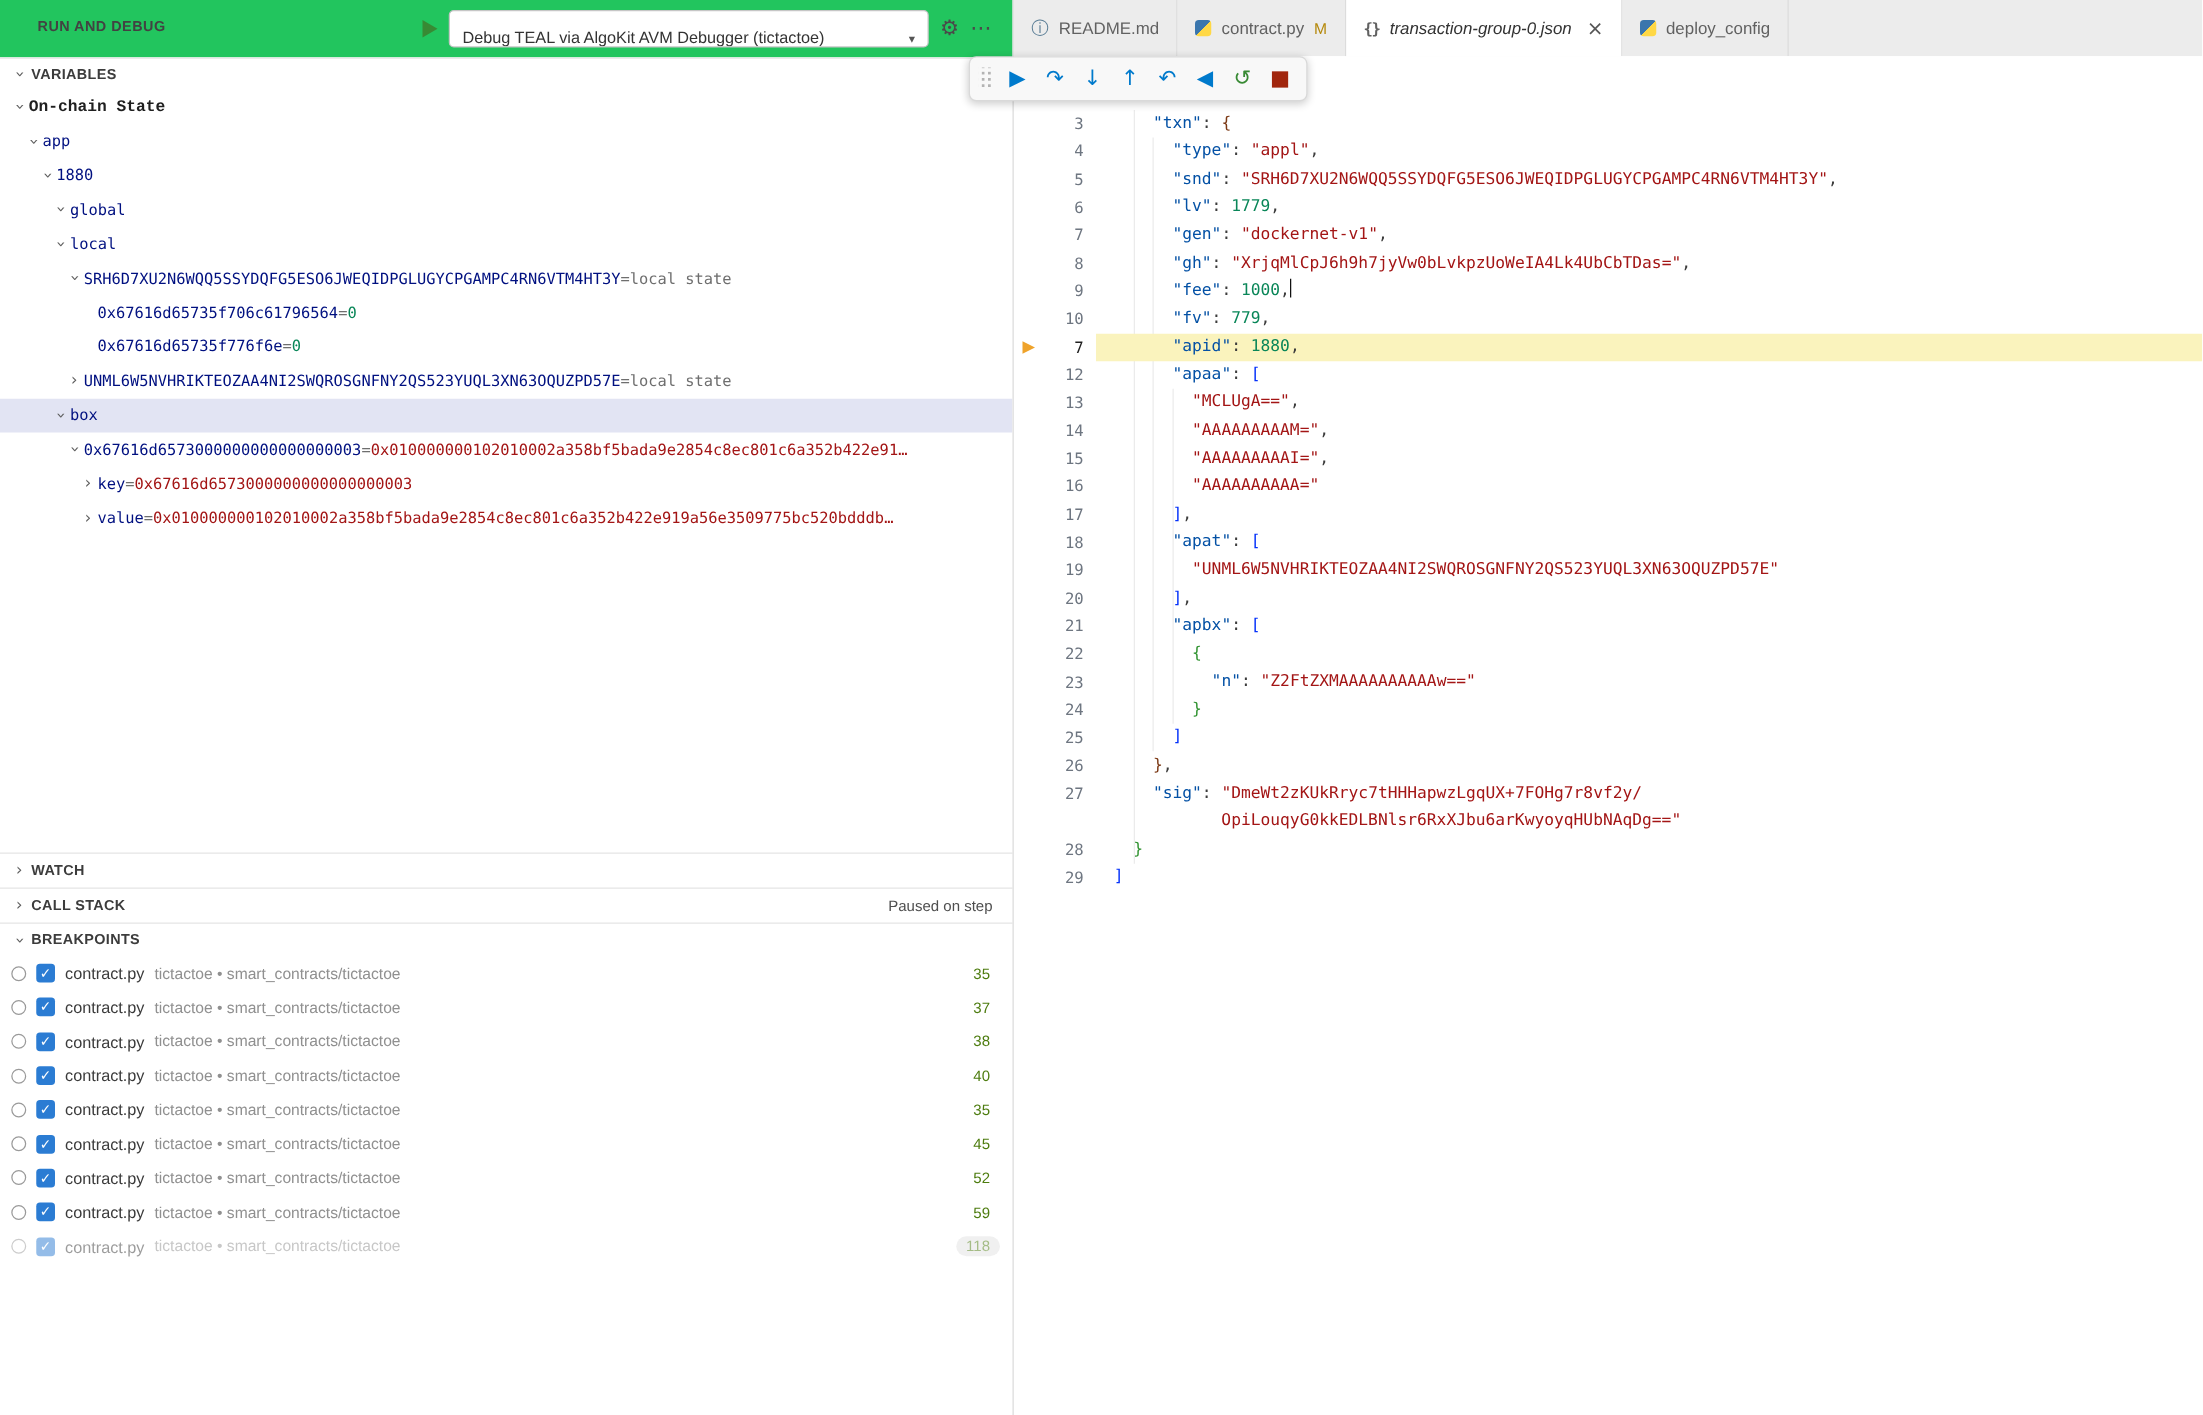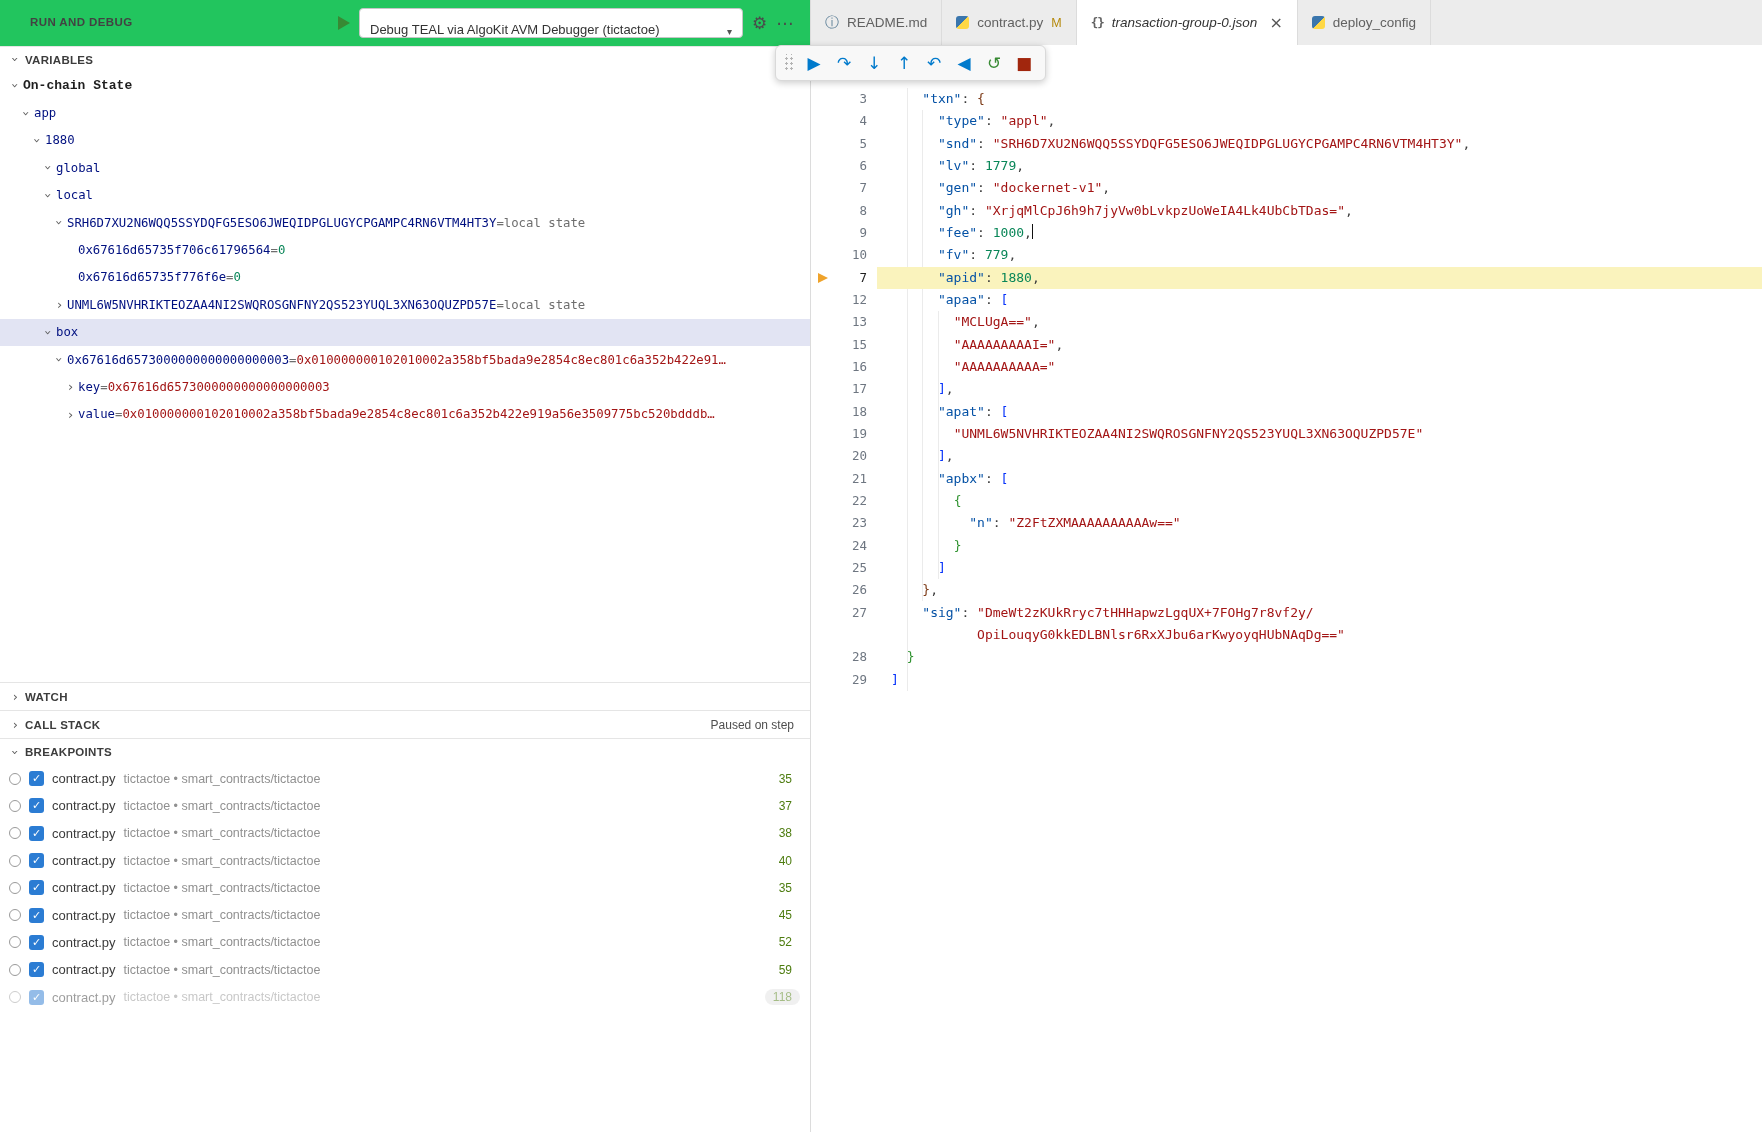--- a/index.html
+++ b/index.html
@@ -303,20 +303,21 @@
           <div class="cline"><span class="ln">4</span><span class="ctext"><span class="tk-ws">      </span><span class="tk-key">"type"</span><span class="tk-pn">: </span><span class="tk-str">"appl"</span><span class="tk-pn">,</span></span></div>
           <div class="cline"><span class="ln">5</span><span class="ctext"><span class="tk-ws">      </span><span class="tk-key">"snd"</span><span class="tk-pn">: </span><span class="tk-str">"SRH6D7XU2N6WQQ5SSYDQFG5ESO6JWEQIDPGLUGYCPGAMPC4RN6VTM4HT3Y"</span><span class="tk-pn">,</span></span></div>
           <div class="cline"><span class="ln">6</span><span class="ctext"><span class="tk-ws">      </span><span class="tk-key">"lv"</span><span class="tk-pn">: </span><span class="tk-num">1779</span><span class="tk-pn">,</span></span></div>
           <div class="cline"><span class="ln">7</span><span class="ctext"><span class="tk-ws">      </span><span class="tk-key">"gen"</span><span class="tk-pn">: </span><span class="tk-str">"dockernet-v1"</span><span class="tk-pn">,</span></span></div>
           <div class="cline"><span class="ln">8</span><span class="ctext"><span class="tk-ws">      </span><span class="tk-key">"gh"</span><span class="tk-pn">: </span><span class="tk-str">"XrjqMlCpJ6h9h7jyVw0bLvkpzUoWeIA4Lk4UbCbTDas="</span><span class="tk-pn">,</span></span></div>
           <div class="cline"><span class="ln">9</span><span class="ctext"><span class="tk-ws">      </span><span class="tk-key">"fee"</span><span class="tk-pn">: </span><span class="tk-num">1000</span><span class="tk-pn">,</span><span class="cursor"></span></span></div>
           <div class="cline"><span class="ln">10</span><span class="ctext"><span class="tk-ws">      </span><span class="tk-key">"fv"</span><span class="tk-pn">: </span><span class="tk-num">779</span><span class="tk-pn">,</span></span></div>
           <div class="cline current"><span class="ln">7</span><span class="cur-arrow"></span><span class="ctext"><span class="tk-ws">      </span><span class="tk-key">"apid"</span><span class="tk-pn">: </span><span class="tk-num">1880</span><span class="tk-pn">,</span></span></div>
           <div class="cline"><span class="ln">12</span><span class="ctext"><span class="tk-ws">      </span><span class="tk-key">"apaa"</span><span class="tk-pn">: </span><span class="tk-b1">[</span></span></div>
           <div class="cline"><span class="ln">13</span><span class="ctext"><span class="tk-ws">        </span><span class="tk-str">"MCLUgA=="</span><span class="tk-pn">,</span></span></div>
+          <div class="cline"><span class="ln">14</span><span class="ctext"><span class="tk-ws">        </span><span class="tk-str">"AAAAAAAAAM="</span><span class="tk-pn">,</span></span></div>
           <div class="cline"><span class="ln">15</span><span class="ctext"><span class="tk-ws">        </span><span class="tk-str">"AAAAAAAAAI="</span><span class="tk-pn">,</span></span></div>
           <div class="cline"><span class="ln">16</span><span class="ctext"><span class="tk-ws">        </span><span class="tk-str">"AAAAAAAAAA="</span></span></div>
           <div class="cline"><span class="ln">17</span><span class="ctext"><span class="tk-ws">      </span><span class="tk-b1">]</span><span class="tk-pn">,</span></span></div>
           <div class="cline"><span class="ln">18</span><span class="ctext"><span class="tk-ws">      </span><span class="tk-key">"apat"</span><span class="tk-pn">: </span><span class="tk-b1">[</span></span></div>
           <div class="cline"><span class="ln">19</span><span class="ctext"><span class="tk-ws">        </span><span class="tk-str">"UNML6W5NVHRIKTEOZAA4NI2SWQROSGNFNY2QS523YUQL3XN63OQUZPD57E"</span></span></div>
           <div class="cline"><span class="ln">20</span><span class="ctext"><span class="tk-ws">      </span><span class="tk-b1">]</span><span class="tk-pn">,</span></span></div>
           <div class="cline"><span class="ln">21</span><span class="ctext"><span class="tk-ws">      </span><span class="tk-key">"apbx"</span><span class="tk-pn">: </span><span class="tk-b1">[</span></span></div>
           <div class="cline"><span class="ln">22</span><span class="ctext"><span class="tk-ws">        </span><span class="tk-b2">{</span></span></div>
           <div class="cline"><span class="ln">23</span><span class="ctext"><span class="tk-ws">          </span><span class="tk-key">"n"</span><span class="tk-pn">: </span><span class="tk-str">"Z2FtZXMAAAAAAAAAAw=="</span></span></div>
           <div class="cline"><span class="ln">24</span><span class="ctext"><span class="tk-ws">        </span><span class="tk-b2">}</span></span></div>

